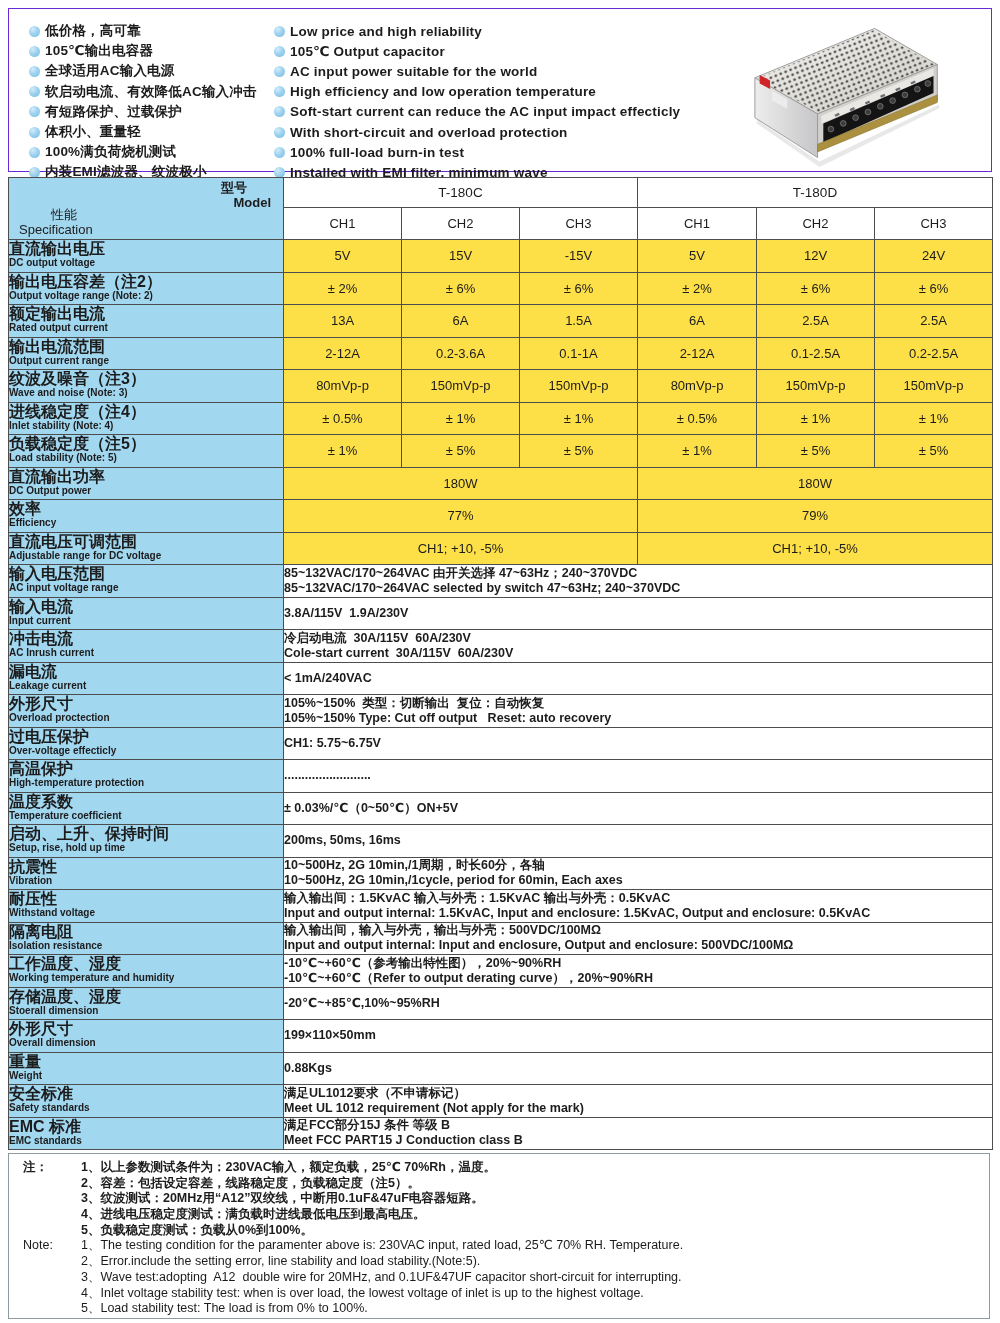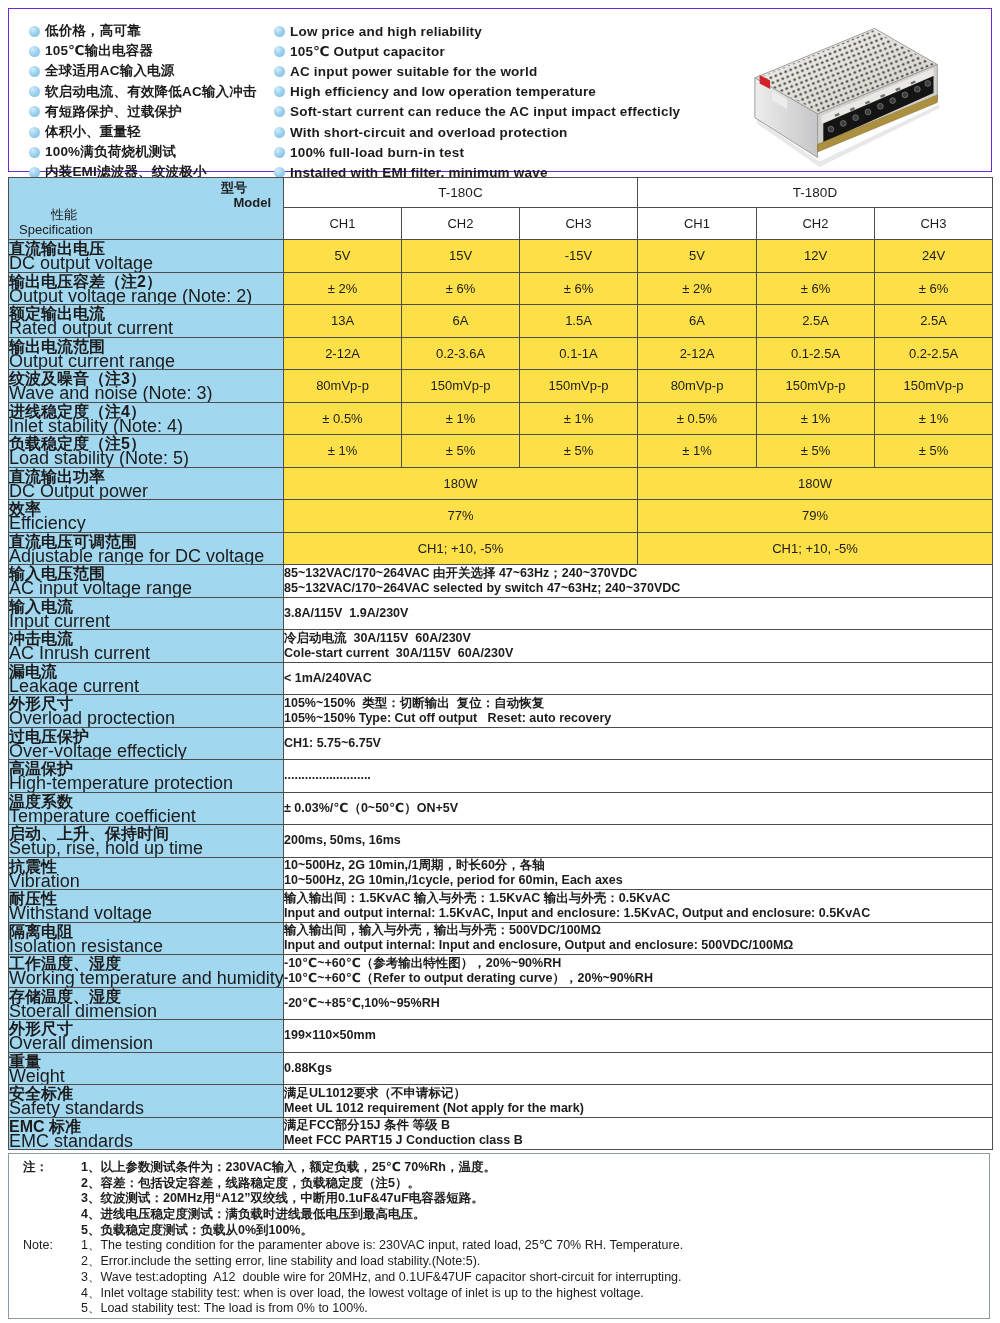--- a/index.html
+++ b/index.html
@@ -27,21 +27,21 @@
      background-image:linear-gradient(to bottom right,rgba(0,0,0,0) calc(50% - .8px),#4d4d4d calc(50% - .8px),#4d4d4d calc(50% + .8px),rgba(0,0,0,0) calc(50% + .8px));}
   .corner-top{position:absolute;top:2px;right:12px;text-align:right;font-size:13px;font-weight:bold;line-height:15px;}
   .corner-top .cn{padding-right:24px;}
   .corner-bottom{position:absolute;bottom:2px;left:10px;text-align:left;font-size:13px;font-weight:normal;line-height:15px;}
   .corner-bottom .cn{padding-left:32px;}
   .model-cell{height:29px;text-align:center;font-size:13.5px;font-weight:normal;background:#fff;}
   .ch-cell{height:30px;text-align:center;font-size:13px;font-weight:normal;background:#fff;}
   .spec tbody tr{height:32.5px;}
   .lbl{text-align:left;vertical-align:middle;padding:1px 4px 1px 12px;}
   .lbl-cn{font-size:16px;font-weight:bold;line-height:15px;white-space:pre;}
-  .lbl-en{font-size:18px;font-weight:normal;line-height:14px;white-space:pre;}
+  .lbl-en{font-size:10px;font-weight:bold;line-height:14px;white-space:pre;}
   .val{text-align:center;font-size:13px;font-weight:normal;white-space:pre;background:#fde047;}
   .content{background:#fff;vertical-align:middle;padding-left:14px;}
   .cell-line{font-size:12.5px;font-weight:bold;line-height:15px;white-space:pre;}
   
   .notes-box{position:absolute;left:8px;top:1153px;width:982px;height:166px;
              border:1px solid #8f9aa0;background:#fff;padding-top:6px;box-sizing:border-box;}
   .note-line{position:relative;padding-left:72px;height:15.7px;font-size:12.5px;
              font-weight:bold;line-height:15.7px;white-space:pre;}
   .note-line.en{font-weight:normal;}
   .note-prefix{position:absolute;left:14px;top:0;}

